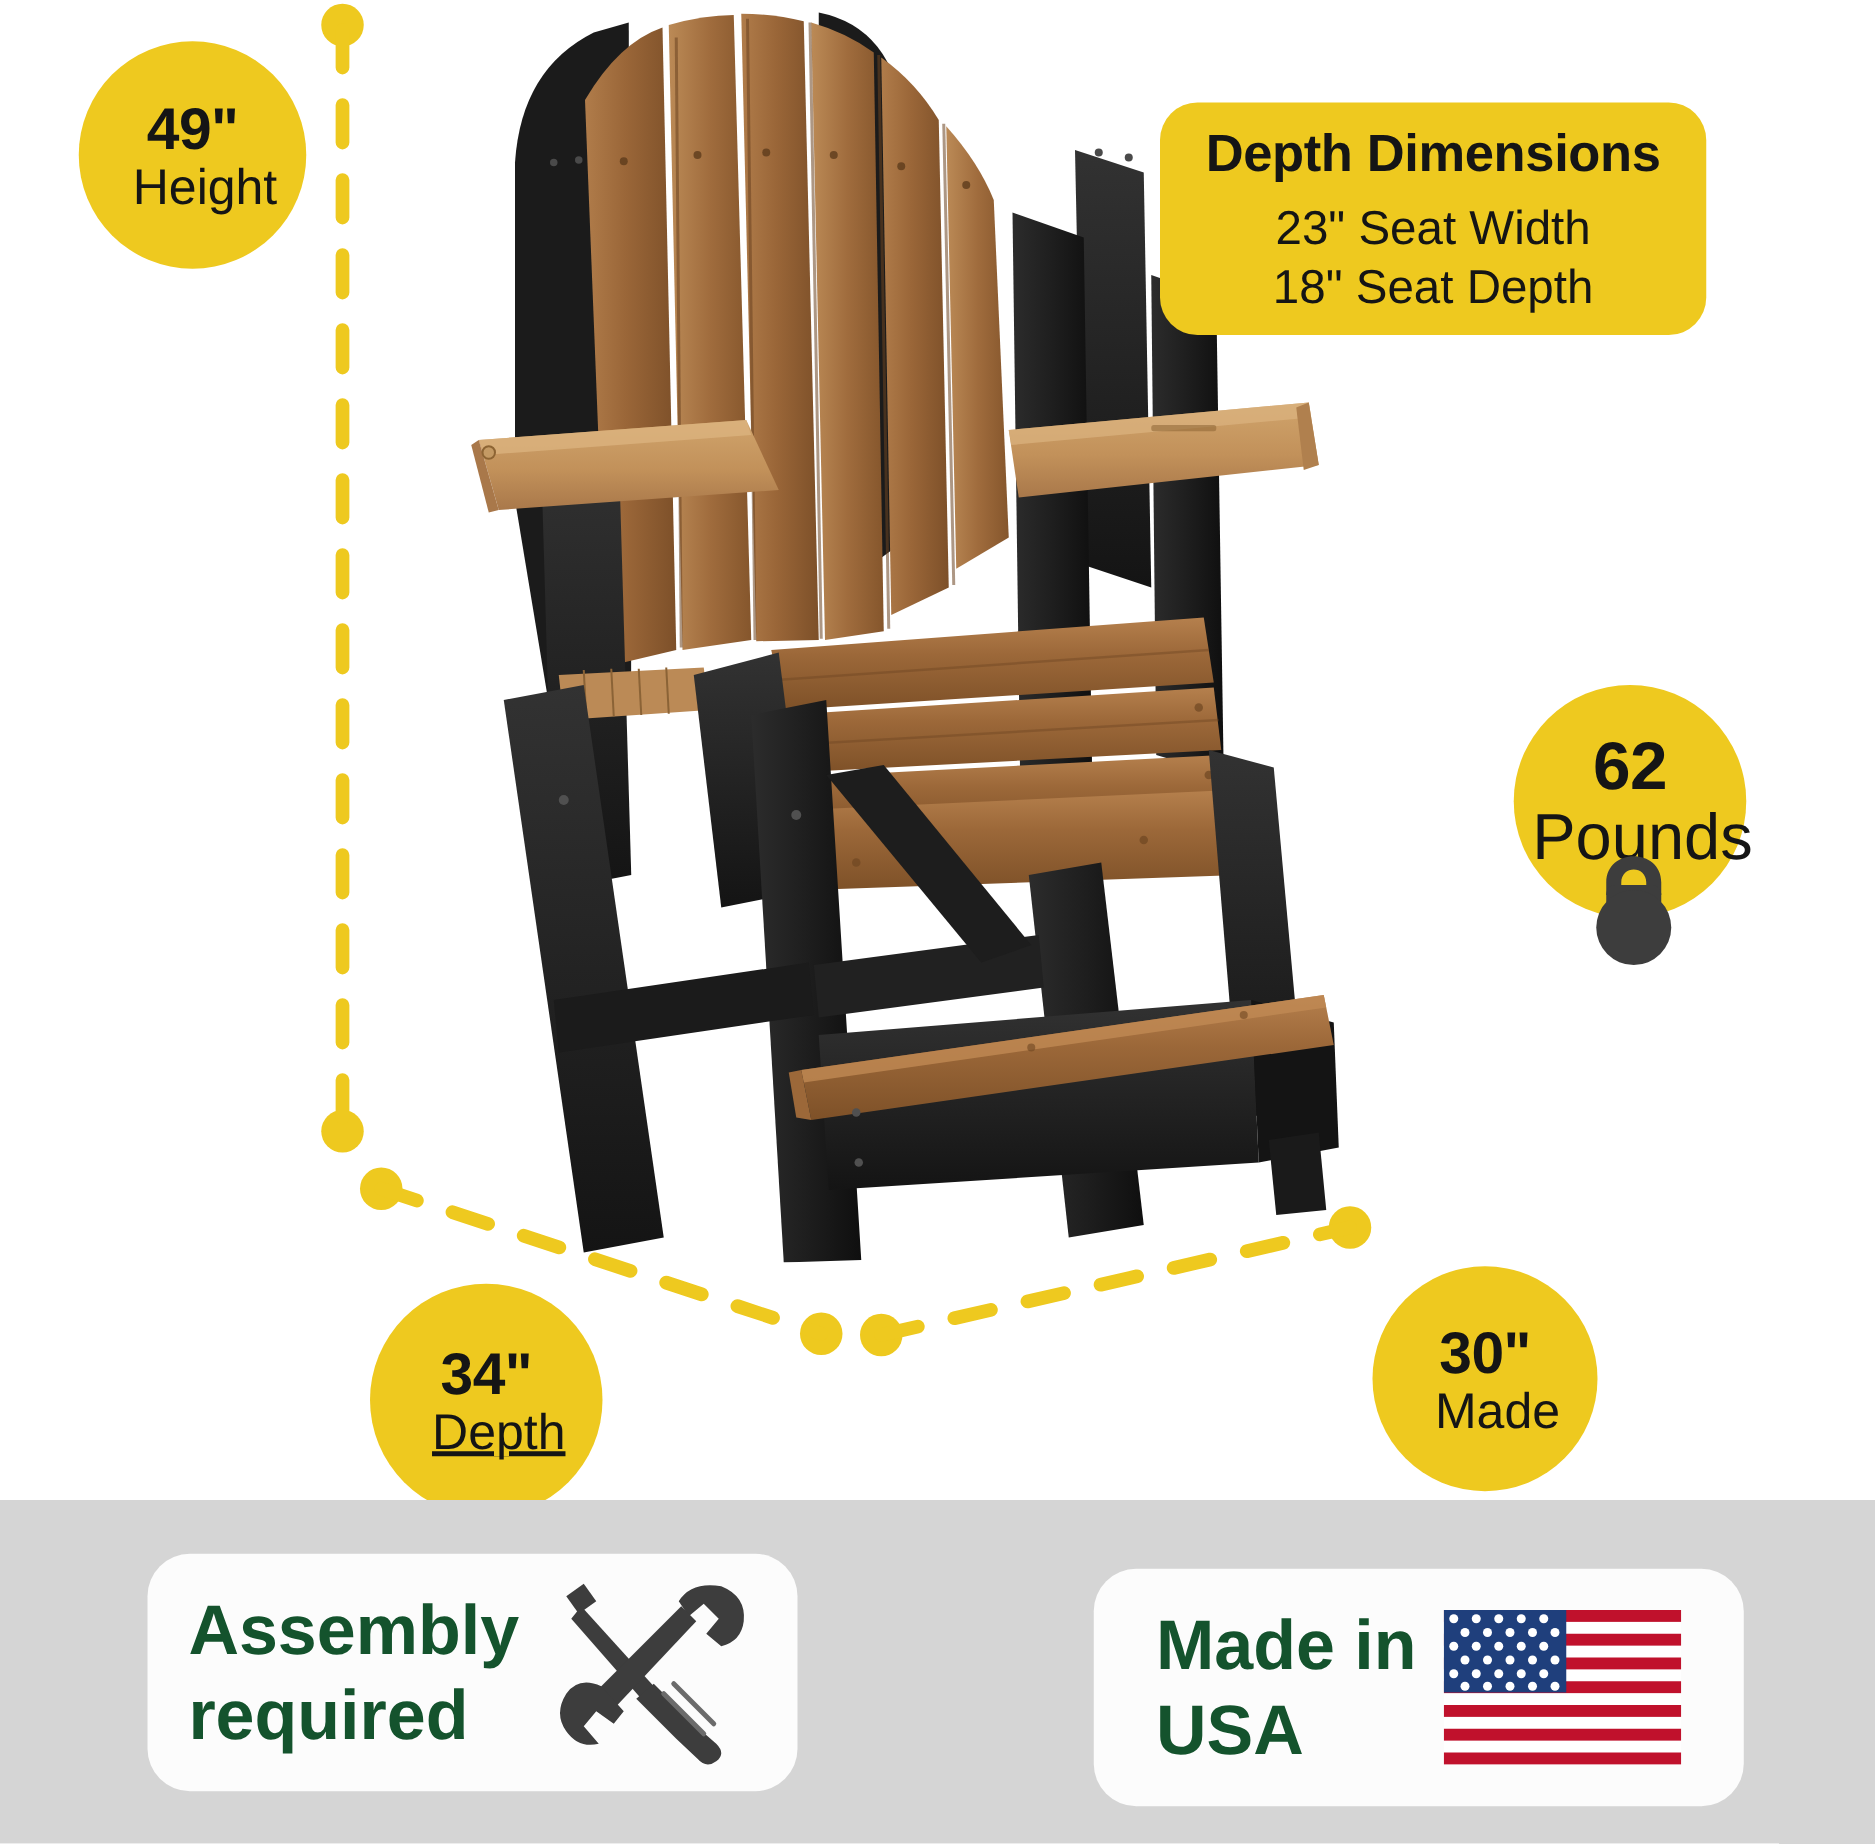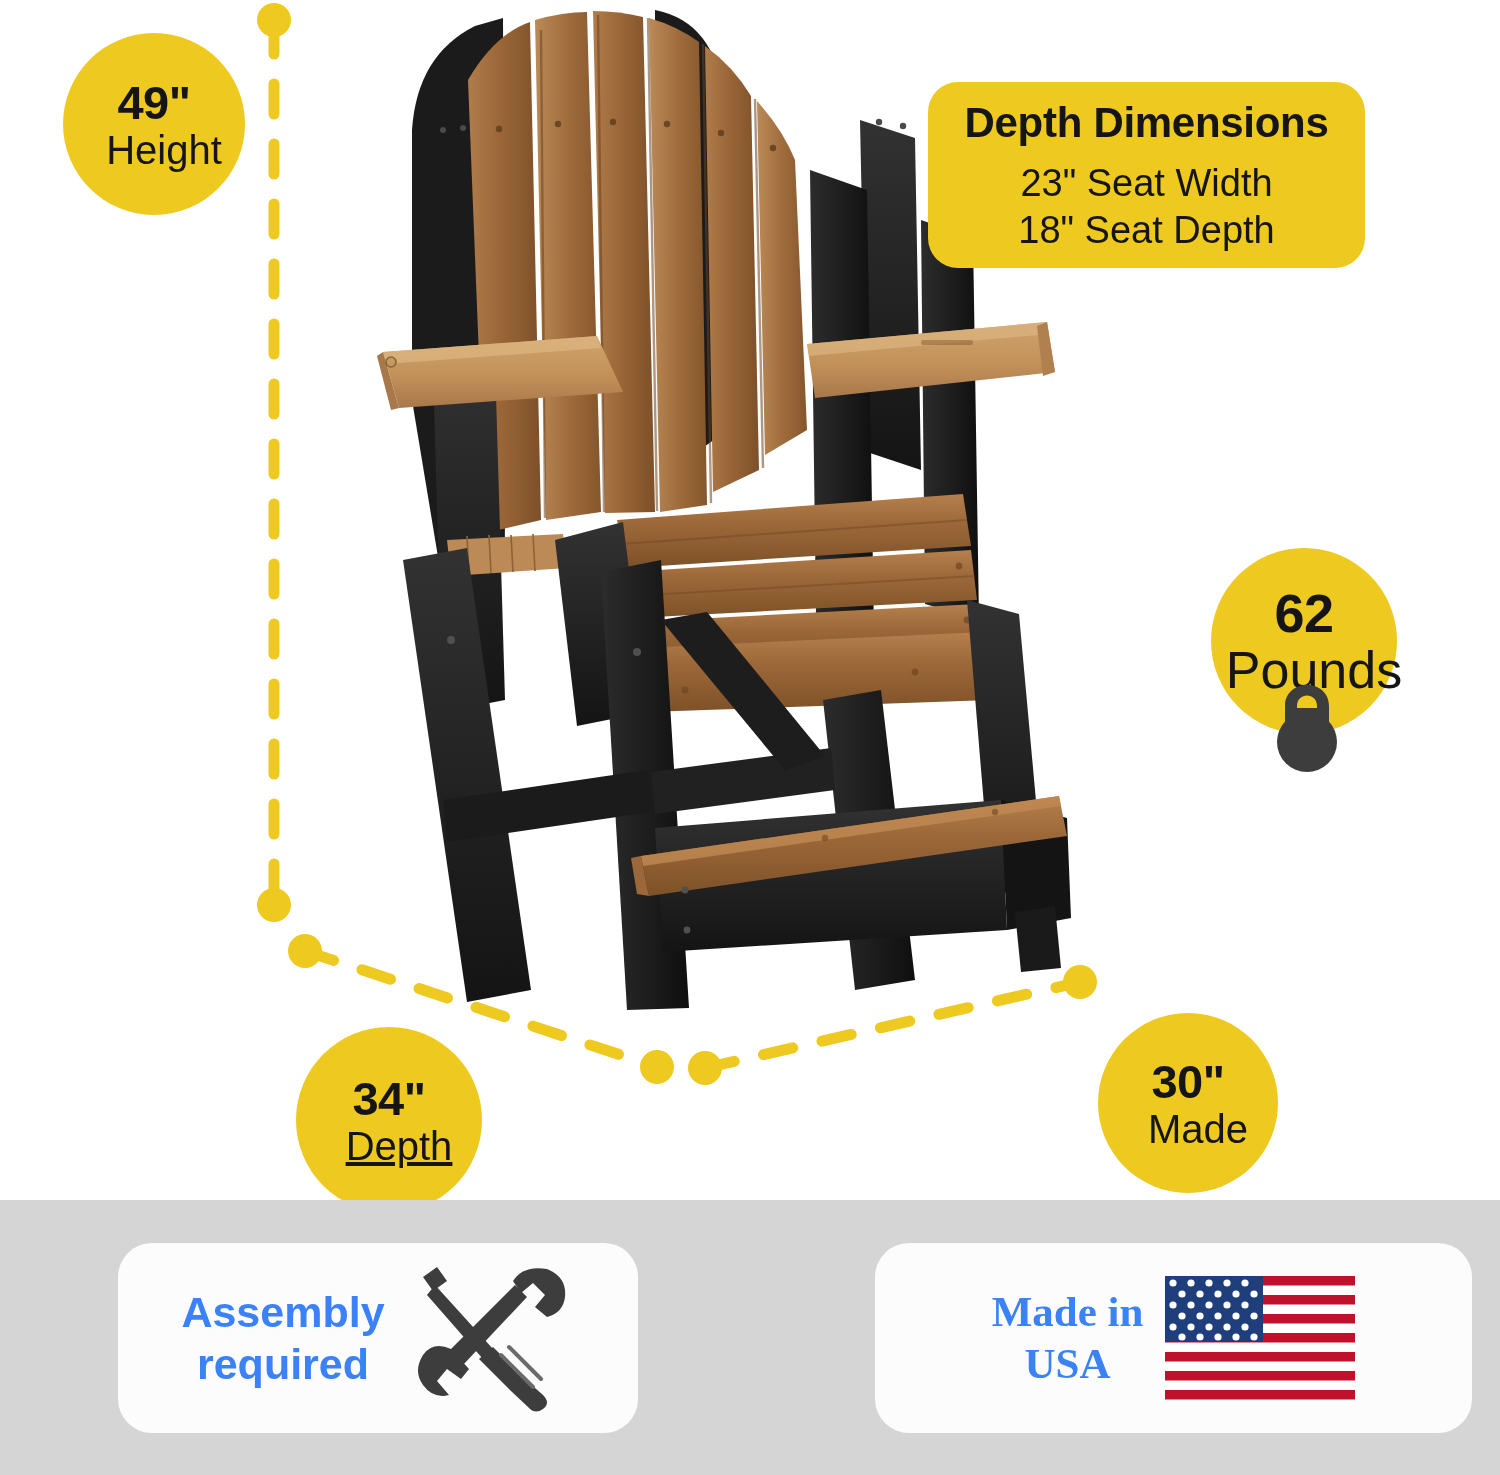--- a/index.html
+++ b/index.html
@@ -45,22 +45,22 @@
     display:flex;flex-direction:column;align-items:center;justify-content:center;
     color:#151515;}
   #seat-panel .sp-title{font-size:42px;font-weight:bold;margin-bottom:11px;letter-spacing:-0.3px;}
   #seat-panel .sp-line{font-size:38px;font-weight:400;margin-top:4px;}
 
   
   #footer{position:absolute;left:0;top:1200px;width:1500px;height:275px;background:#d5d5d5;}
   .pill{position:absolute;background:#fcfcfc;border-radius:34px;
     display:flex;align-items:center;justify-content:center;gap:22px;}
   #pill-assembly{left:118px;top:43px;width:520px;height:190px;}
-  #pill-usa{left:875px;top:43px;width:597px;height:190px;font-family:Liberation Serif, serif;}
-  .pill-text{font-size:43px;font-weight:bold;color:#3b82f6;line-height:1.22;text-align:center;}
+  #pill-usa{left:875px;top:55px;width:520px;height:190px;}
+  .pill-text{font-size:56px;font-weight:bold;color:#14532d;line-height:1.22;text-align:left;}
   .pill-icon{display:flex;align-items:center;justify-content:center;}
 
   #flag{width:190px;height:124px;}
   #tools{width:168px;height:150px;}
 </style>
 </head>
 <body>
 
 <div id="page">
 

